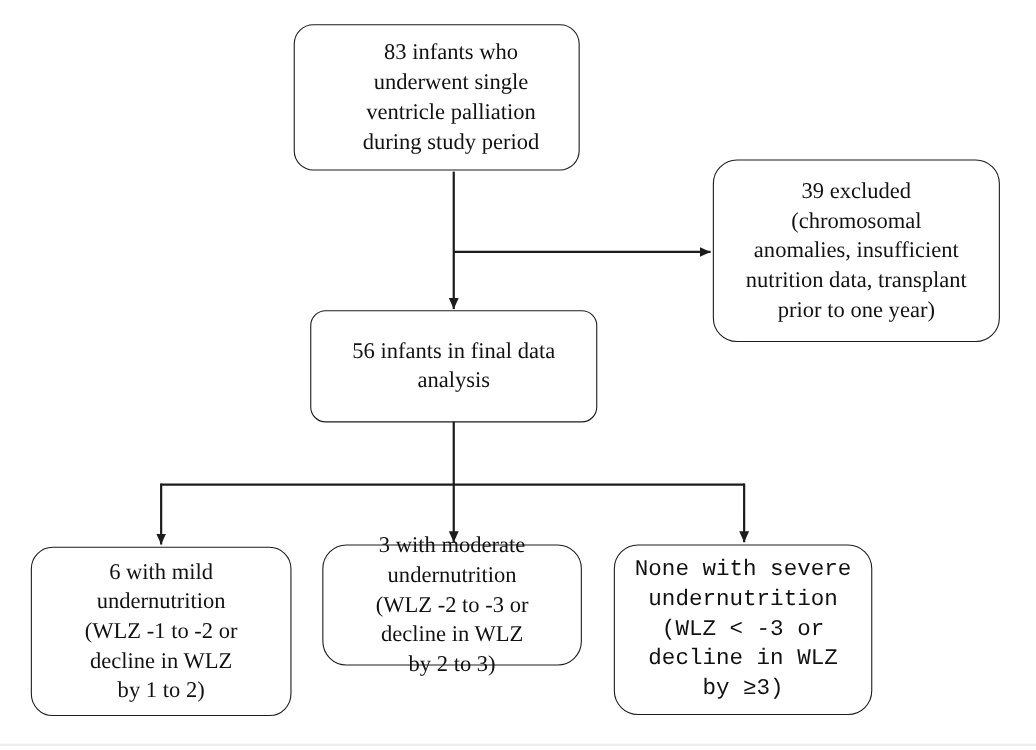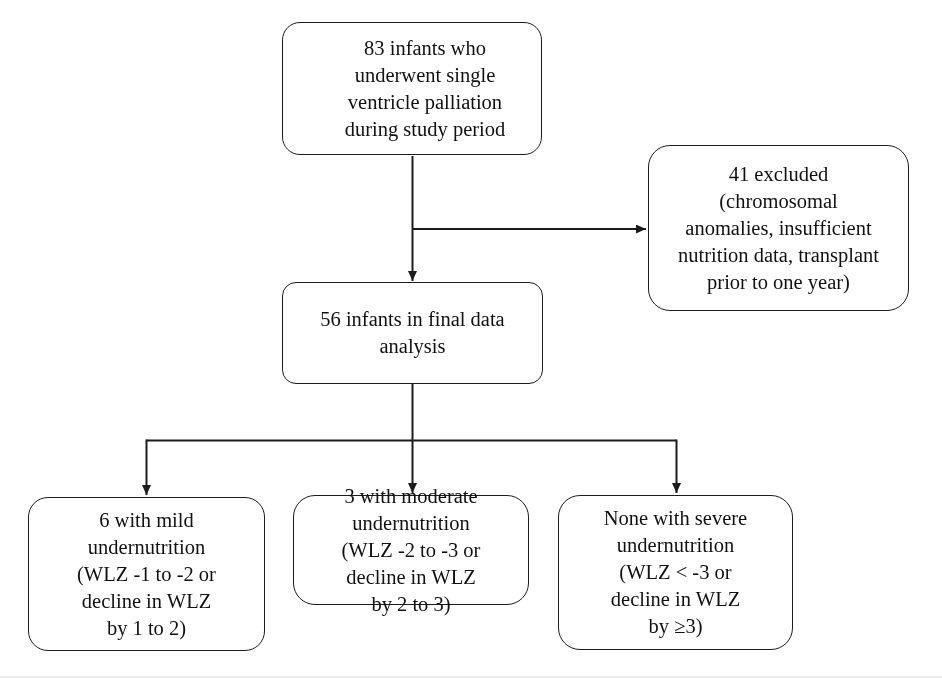--- a/index.html
+++ b/index.html
@@ -33,26 +33,26 @@
     justify-content: center;
     text-align: center;
     color: #111111;
     font-size: 20.5px;
     line-height: 27px;
     padding: 4px 8px;
   }
   .node .label {
     white-space: pre-line;
   }
-  .node-enrolled { left: 282px; top: 22px;  width: 260px; height: 133px; border-radius: 18px; padding-left: 34px; }
+  .node-enrolled { left: 267px; top: 22px;  width: 260px; height: 133px; border-radius: 18px; padding-left: 34px; }
   .node-excluded { left: 648px; top: 145px; width: 261px; height: 166px; border-radius: 22px; }
   .node-final    { left: 282px; top: 282px; width: 261px; height: 102px;  border-radius: 14px; }
   .node-mild     { left: 28px;  top: 497px; width: 237px; height: 154px; border-radius: 20px; }
   .node-moderate { left: 293px; top: 495px; width: 236px; height: 110px; border-radius: 22px; }
-  .node-severe   { left: 558px; top: 495px; width: 235px; height: 155px; border-radius: 22px; }
+  .node-severe   { left: 558px; top: 495px; width: 235px; height: 155px; border-radius: 22px; font-family: Liberation Mono, monospace; }
   .bottom-rule {
     position: absolute;
     left: 0;
     top: 676px;
     width: 942px;
     height: 2px;
     background: #ededef;
   }
 </style>
 </head>
@@ -81,21 +81,21 @@
   </svg>
 
   <div class="node node-enrolled">
     <span class="label">83 infants who
 underwent single
 ventricle palliation
 during study period</span>
   </div>
 
   <div class="node node-excluded">
-    <span class="label">41 excluded
+    <span class="label">39 excluded
 (chromosomal
 anomalies, insufficient
 nutrition data, transplant
 prior to one year)</span>
   </div>
 
   <div class="node node-final">
     <span class="label">56 infants in final data
 analysis</span>
   </div>

